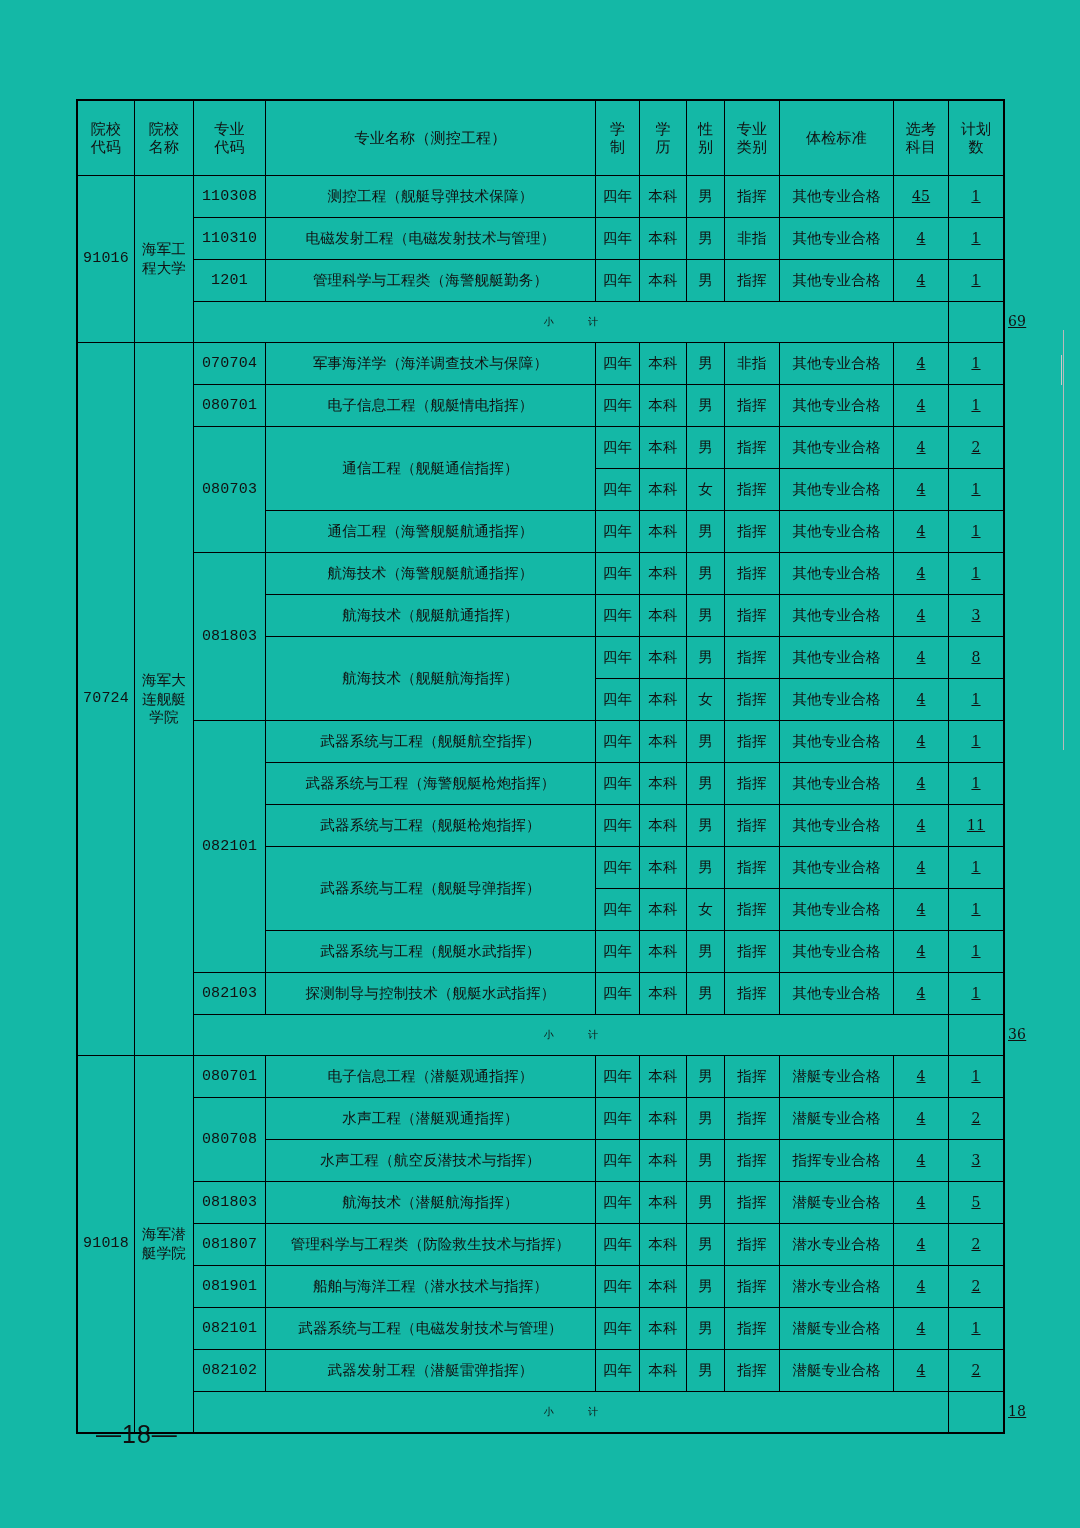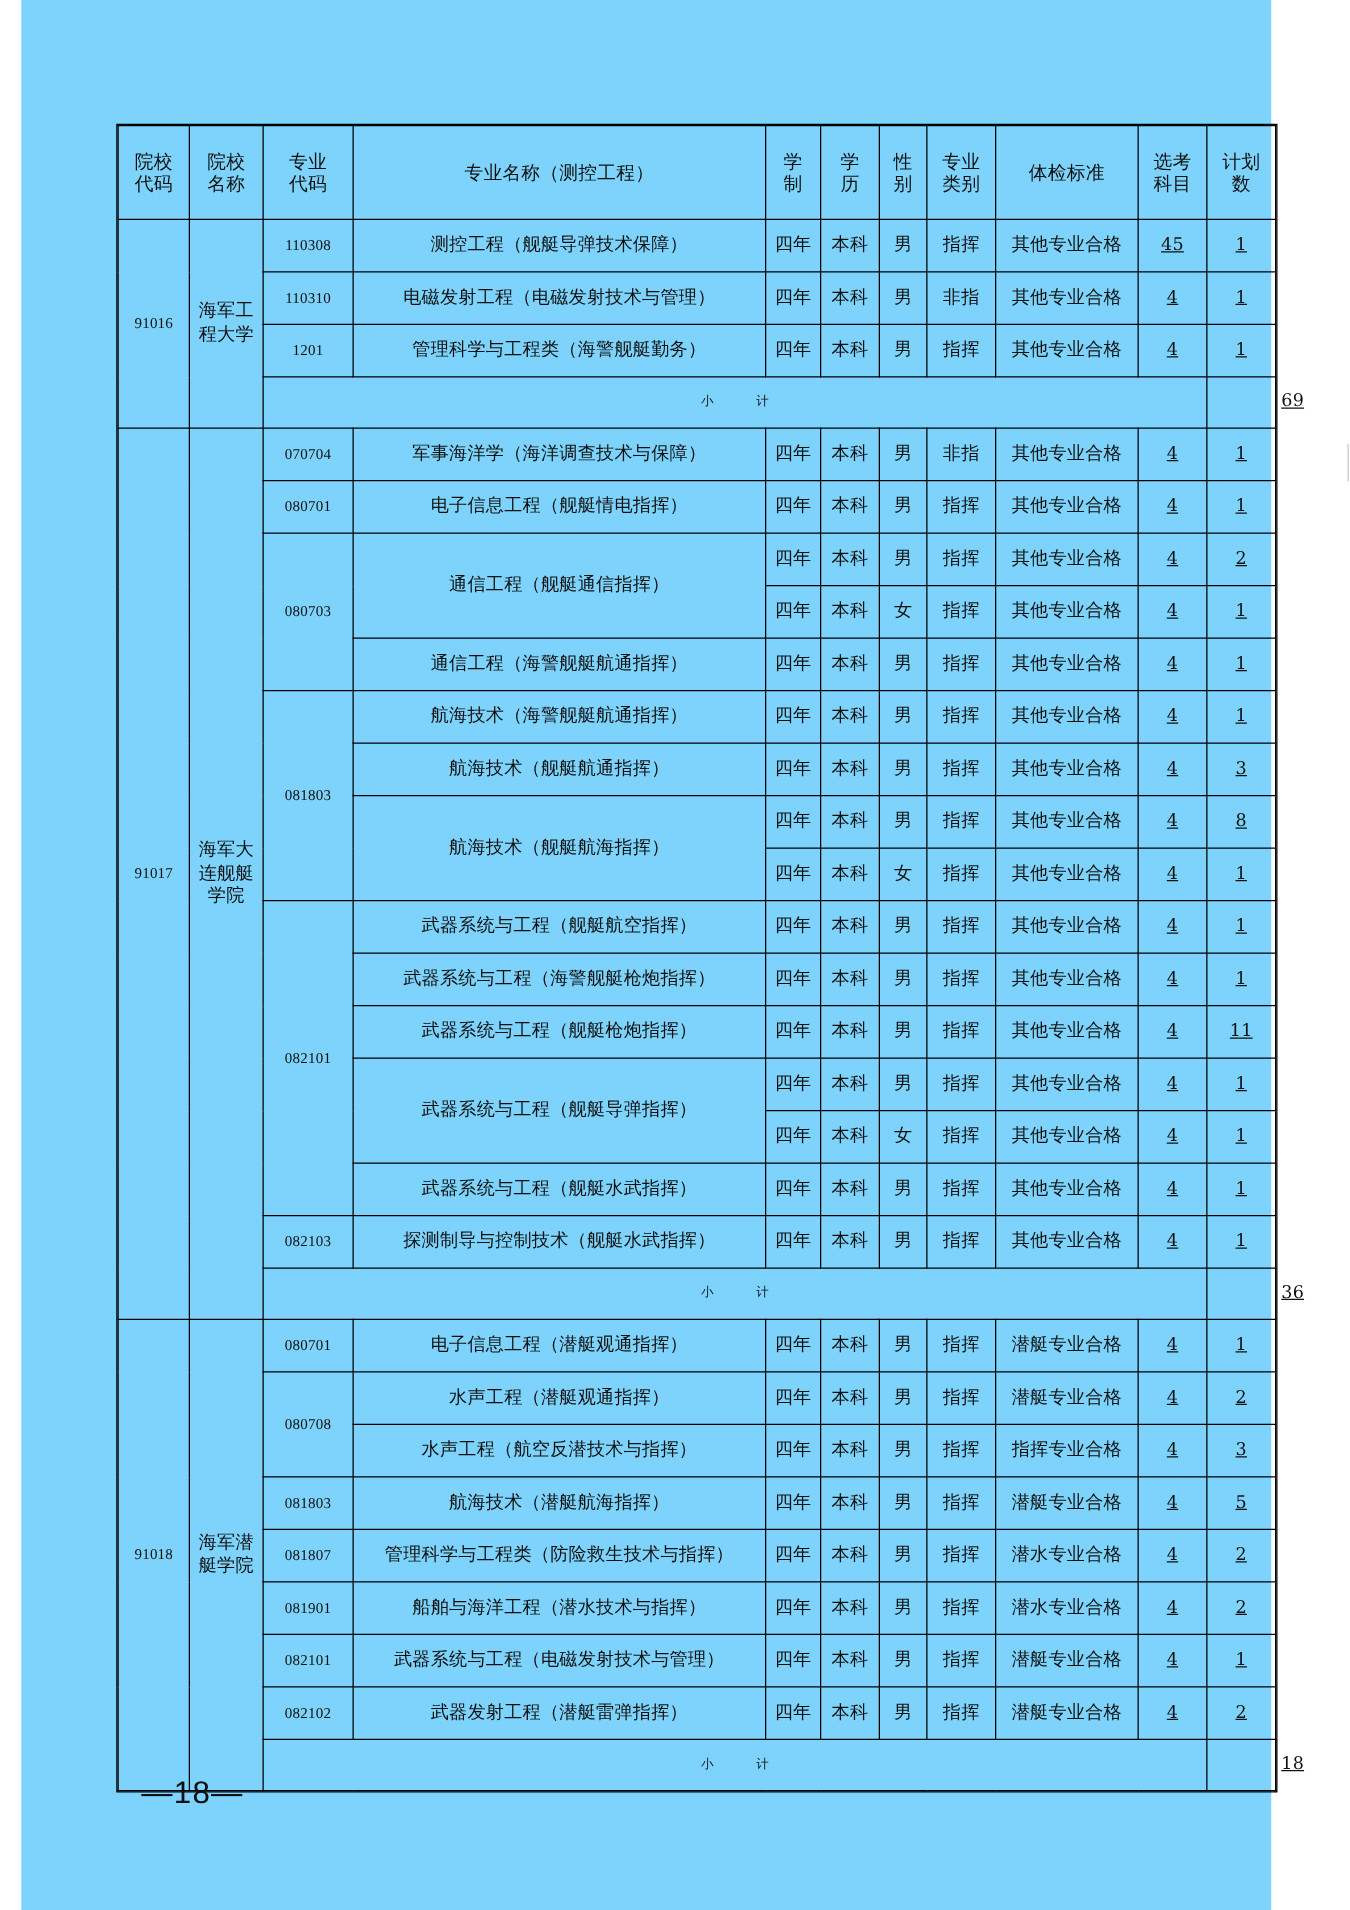--- a/index.html
+++ b/index.html
@@ -12,24 +12,24 @@
     height: 1528px;
     position: relative;
     font-family: "DejaVu Sans", "Liberation Sans", sans-serif;
     color: #111111;
     overflow: hidden;
   }
 
   
   #page {
     position: absolute;
-    left: 17px; top: 0;
-    width: 1000px;
+    left: 0; top: 0;
+    width: 1080px;
     height: 1528px;
-    background: #7dd3fc;
+    background: #14b8a6;
   }
 
   
   .scan-edge {
     position: absolute;
     top: 330px;
     left: 1063px;
     width: 1px;
     height: 420px;
     background: #b9b9b9;
@@ -70,22 +70,22 @@
     display: block;
     line-height: 1.22;
   }
 
   td.majorname {
     text-align: left;
     padding-left: 7px;
     letter-spacing: 0.4px;
   }
   td.code {
-    font-family: Liberation Serif, serif;
-    font-size: 12px;
+    font-family: Liberation Mono, monospace;
+    font-size: 15px;
     letter-spacing: 0.3px;
   }
   td.num {
     font-family: "DejaVu Serif", "Liberation Serif", serif;
     font-size: 14px;
     text-decoration: underline;
   }
   td.schoolname {
     letter-spacing: 0.6px;
     line-height: 1.42;
@@ -232,21 +232,21 @@
           <td class="cjk">其他专业合格</td>
           <td class="num">4</td>
           <td class="num">1</td>
         </tr>
         <tr class="subtotal">
           <td class="subtotal-label cjk" colspan="8">小<span class="sp"></span>计</td>
           <td></td>
           <td class="num">69</td>
         </tr>
         <tr class="datarow">
-          <td class="code" rowspan="17">91017</td>
+          <td class="code" rowspan="17">70724</td>
           <td class="schoolname cjk" rowspan="17">海军大连舰艇学院</td>
           <td class="code">070704</td>
           <td class="majorname">军事海洋学（海洋调查技术与保障）</td>
           <td class="cjk">四年</td>
           <td class="cjk">本科</td>
           <td class="cjk">男</td>
           <td class="cjk">非指</td>
           <td class="cjk">其他专业合格</td>
           <td class="num">4</td>
           <td class="num">1</td>

